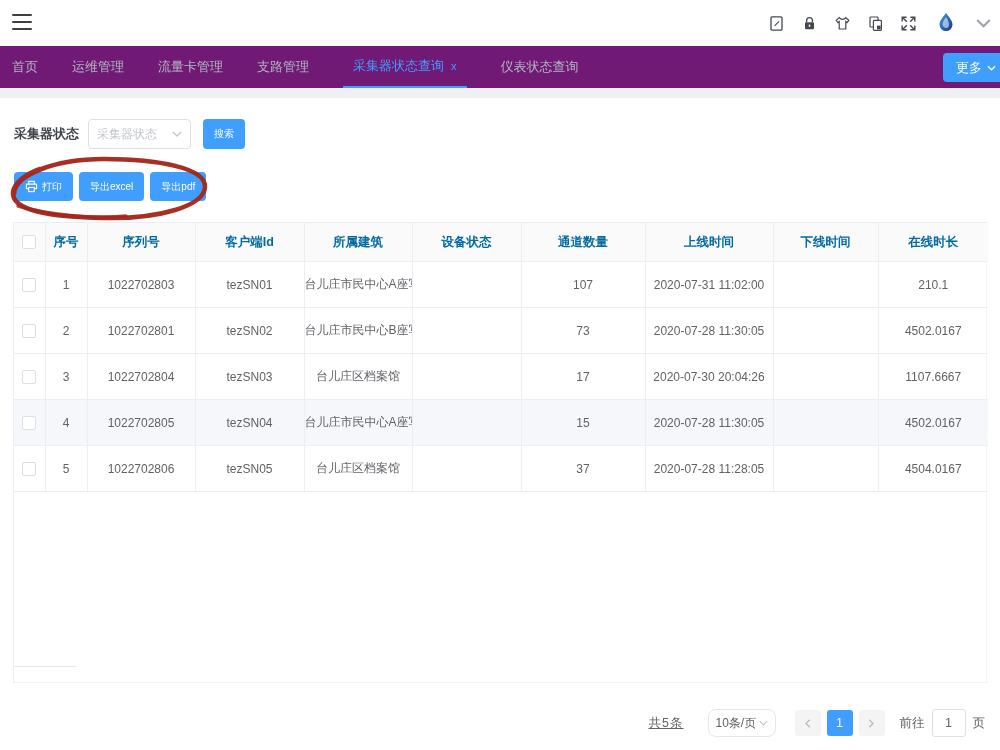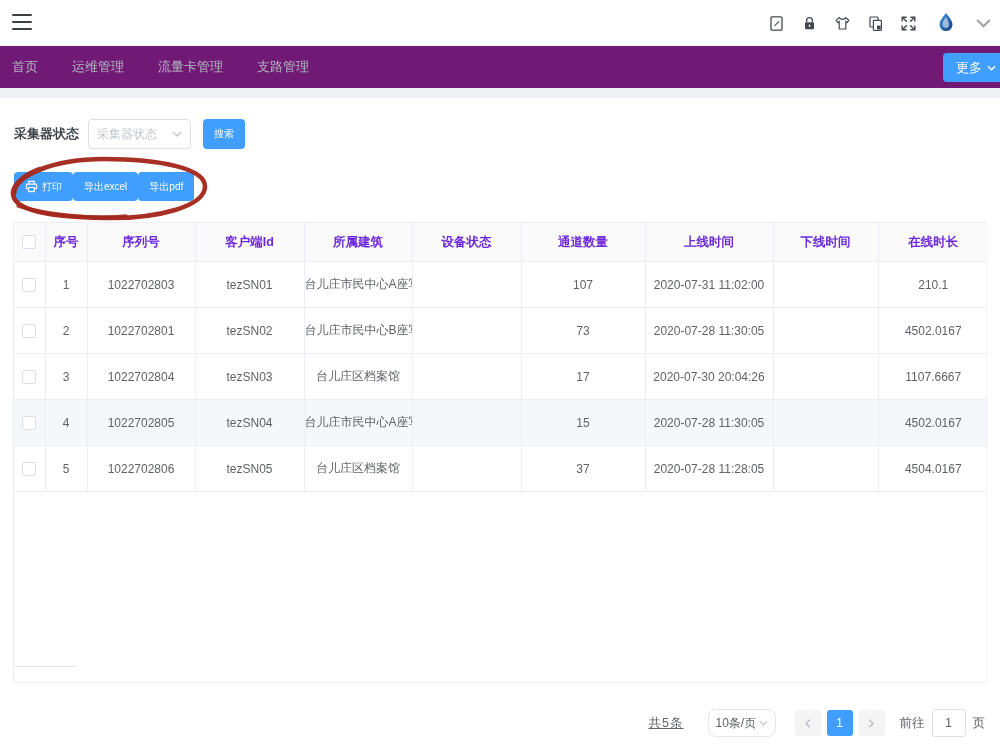--- a/index.html
+++ b/index.html
@@ -27,30 +27,30 @@
 
   
   .filter-row { position:absolute; top:119px; left:14px; display:flex; align-items:center; }
   .filter-label { font-size:13px; font-weight:700; color:#3f444b; margin-right:9px; }
   .select-box { width:103px; height:30px; border:1px solid #dcdfe6; border-radius:4px; background:#fff; display:flex; align-items:center; justify-content:space-between; padding:0 8px; cursor:pointer; }
   .select-box .ph { font-size:12px; color:#c0c4cc; }
   .btn-primary { background:#409eff; color:#fff; border:none; border-radius:4px; height:30px; padding:0 11px; font-size:10px; cursor:pointer; display:flex; align-items:center; gap:4px; font-family:inherit; }
   .search-btn { margin-left:12px; }
 
   
-  .actions-row { position:absolute; top:172px; left:14px; display:flex; }
+  .actions-row { position:absolute; top:172px; left:14px; display:flex; gap:6px; }
   .actions-row .btn-primary { height:29px; }
   .annotation { position:absolute; left:0; top:150px; width:232px; height:80px; pointer-events:none; }
 
   
   .table-wrap { position:absolute; top:222px; left:13px; width:974px; height:461px; border-left:1px solid #eceef5; border-right:1px solid #f2f4f9; border-bottom:1px solid #eef3f8; background:#fff; }
   table { border-collapse:collapse; width:100%; table-layout:fixed; }
   th, td { border-right:1px solid #ebeef5; border-bottom:1px solid #ebeef5; text-align:center; overflow:hidden; white-space:nowrap; }
   th:last-child, td:last-child { border-right:none; }
-  th { height:39px; background:#fafafa; font-size:12.5px; font-weight:700; color:#6d28d9; border-top:1px solid #eceef5; }
+  th { height:39px; background:#fafafa; font-size:12.5px; font-weight:700; color:#0369a1; border-top:1px solid #eceef5; }
   td { height:46px; font-size:12px; color:#606266; }
   tr.stripe td { background:#f5f7fa; }
   .checkbox { display:inline-block; width:14px; height:14px; border:1px solid #dcdfe6; border-radius:2px; background:#fff; cursor:pointer; vertical-align:middle; }
   .fixed-col-end { position:absolute; left:0; top:444px; width:62px; height:1px; background:#e4e4ef; }
 
   
   .pagination { position:absolute; top:709px; right:15px; display:flex; align-items:center; font-size:12.5px; color:#606266; }
   .pg-total { margin-right:24px; letter-spacing:1px;text-decoration:underline; }
   .size-select { width:68px; height:28px; border:1px solid #e4e7ed; border-radius:8px; background:#fff; display:flex; align-items:center; justify-content:space-between; padding:0 7px; font-size:12px; color:#606266; cursor:pointer; margin-right:16px; }
   .pg-btn { width:26px; height:26px; border-radius:3px; background:#f4f4f5; display:flex; align-items:center; justify-content:center; cursor:pointer; margin:0 3px; }
@@ -128,20 +128,27 @@
         <span>首页</span>
       </div>
     <div class="tab">
         <span>运维管理</span>
       </div>
     <div class="tab">
         <span>流量卡管理</span>
       </div>
     <div class="tab">
         <span>支路管理</span>
+      </div>
+    <div class="tab active">
+      <span>采集器状态查询</span>
+      <span class="close-x">x</span>
+    </div>
+    <div class="tab">
+        <span>仪表状态查询</span>
       </div>
   </div>
   <button class="more-btn">
     <span>更多</span>
     <svg width="9" height="6" viewBox="0 0 10 6" fill="none" stroke="#fff" stroke-width="1.4">
         <path d="M1 1 L5 5 L9 1"></path>
       </svg>
   </button>
 </div>
 <div class="gray-band"></div>

